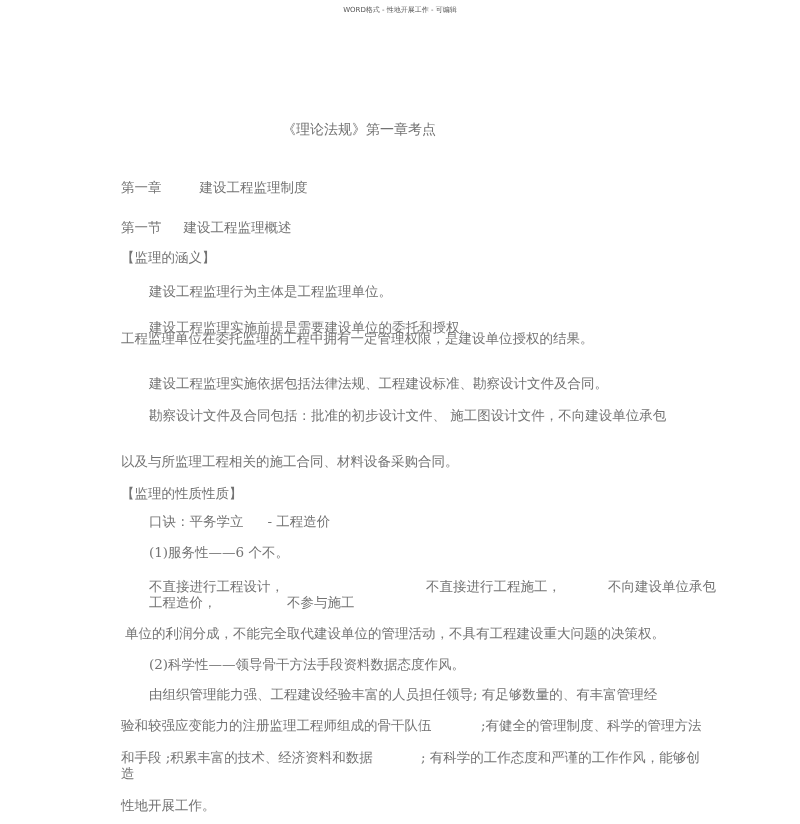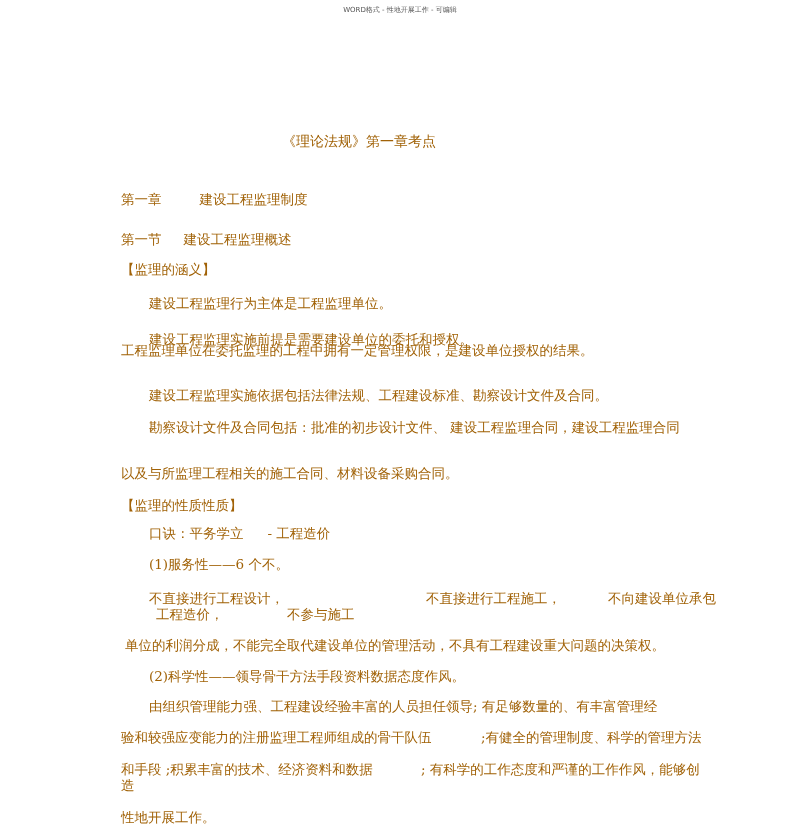--- a/index.html
+++ b/index.html
@@ -1,20 +1,20 @@
 <!DOCTYPE html>
 <html><head>
 <meta charset="utf-8">
 <style>
   html, body { margin:0; padding:0; background:#ffffff; }
   body { width:800px; height:824px; position:relative; overflow:hidden;
          font-family: "DejaVu Serif", "Liberation Serif", serif; color:#222; }
   .hdr { position:absolute; top:5px; left:0; width:800px; text-align:center;
          font-size:7px; color:#555; font-family:"DejaVu Sans","Liberation Sans",sans-serif; }
-  .line { position:absolute; font-size:13.5px; white-space:nowrap; color:#a16207;margin-top:12px; }
+  .line { position:absolute; font-size:13.5px; white-space:nowrap; color:#737373; }
   .title { font-size:14px; }
   .gap { display:inline-block; }
 </style>
 </head>
 <body>
 
 <div class="hdr">WORD格式 - 性地开展工作 - 可编辑</div>
 
 <div class="line title" style="left:282px; top:121px;">《理论法规》第一章考点</div>
 
@@ -25,35 +25,35 @@
 <div class="line" style="left:121px; top:219px;">
   <span>第一节</span><span class="gap" style="width:22px"></span><span>建设工程监理概述</span>
 </div>
 
 <div class="line" style="left:121px; top:249px;">【监理的涵义】</div>
 
 <div class="line" style="left:149px; top:283px;">建设工程监理行为主体是工程监理单位。</div>
 <div class="line" style="left:149px; top:319px;">建设工程监理实施前提是需要建设单位的委托和授权。</div>
 <div class="line" style="left:121px; top:330px;text-align:center;">工程监理单位在委托监理的工程中拥有一定管理权限，是建设单位授权的结果。</div>
 <div class="line" style="left:149px; top:375px;">建设工程监理实施依据包括法律法规、工程建设标准、勘察设计文件及合同。</div>
-<div class="line" style="left:149px; top:407px;">勘察设计文件及合同包括：批准的初步设计文件、 建设工程监理合同，建设工程监理合同</div>
+<div class="line" style="left:149px; top:407px;">勘察设计文件及合同包括：批准的初步设计文件、 施工图设计文件，不向建设单位承包</div>
 <div class="line" style="left:121px; top:453px;font-family:Liberation Mono, monospace;">以及与所监理工程相关的施工合同、材料设备采购合同。</div>
 
 <div class="line" style="left:121px; top:485px;">【监理的性质性质】</div>
 
 <div class="line" style="left:149px; top:513px;">
   <span>口诀：平务学立</span><span class="gap" style="width:24px"></span><span>- 工程造价</span>
 </div>
 
 <div class="line" style="left:149px; top:544px;">(1)服务性——6 个不。</div>
 
 <div class="line" style="left:149px; top:578px;">不直接进行工程设计，</div>
 <div class="line" style="left:426px; top:578px;">不直接进行工程施工，</div>
 <div class="line" style="left:608px; top:578px;">不向建设单位承包</div>
-<div class="line" style="left:156px; top:594px;">工程造价，</div>
+<div class="line" style="left:149px; top:594px;">工程造价，</div>
 <div class="line" style="left:287px; top:594px;">不参与施工</div>
 
 <div class="line" style="left:125px; top:625px;">单位的利润分成，不能完全取代建设单位的管理活动，不具有工程建设重大问题的决策权。</div>
 
 <div class="line" style="left:149px; top:656px;">(2)科学性——领导骨干方法手段资料数据态度作风。</div>
 
 <div class="line" style="left:149px; top:686px;">由组织管理能力强、工程建设经验丰富的人员担任领导; 有足够数量的、有丰富管理经</div>
 <div class="line" style="left:121px; top:717px;">验和较强应变能力的注册监理工程师组成的骨干队伍</div>
 <div class="line" style="left:481px; top:717px;">;有健全的管理制度、科学的管理方法</div>
 <div class="line" style="left:121px; top:749px;">和手段 ;积累丰富的技术、经济资料和数据</div>

